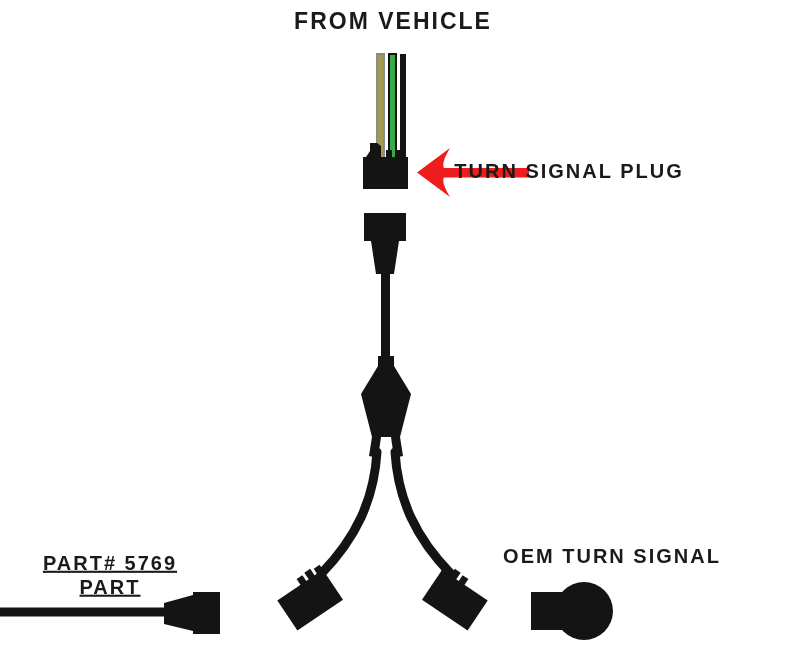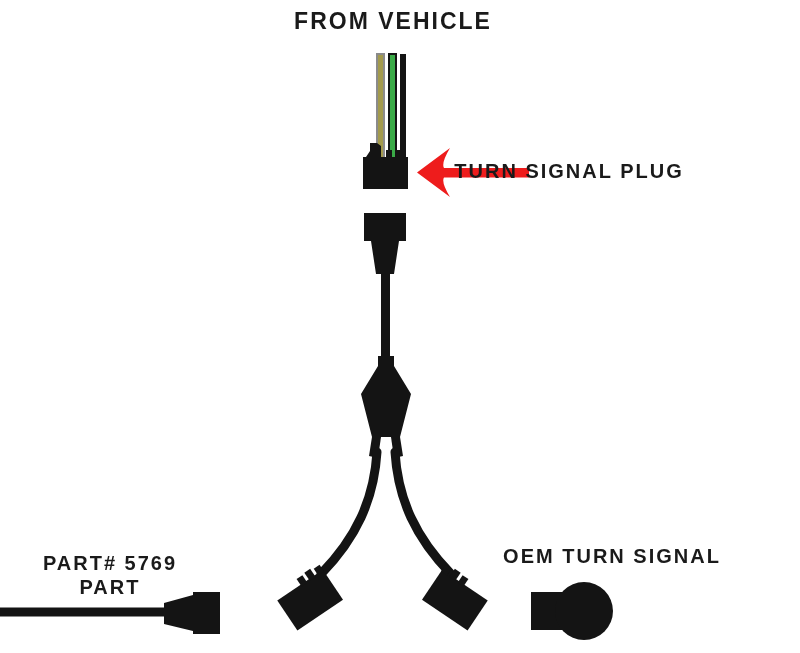--- a/index.html
+++ b/index.html
@@ -18,21 +18,21 @@
     color:var(--color-text,#1a1a1a);
     letter-spacing:2px;
     text-align:center;
     white-space:nowrap;
     transform:scaleY(1.04);
     transform-origin:top center;
   }
   .label-from-vehicle{left:283px;top:7px;width:220px;font-size:23px;}
   .label-turn-signal{left:450px;top:123px;width:238px;font-size:20px;margin-top:36px;}
   .label-part{left:22px;top:551px;width:176px;font-size:20px;line-height:23px;}
-  .label-part span{display:block;}
+  .label-part span{display:block;text-decoration:underline;}
   .label-oem{left:492px;top:544px;width:240px;font-size:20px;}
 </style>
 </head>
 <body style="background: rgb(255, 255, 255);">
 
 <div class="stage">
 
   <svg class="diagram" width="800" height="653" viewBox="0 0 800 653">
 
     <g>

